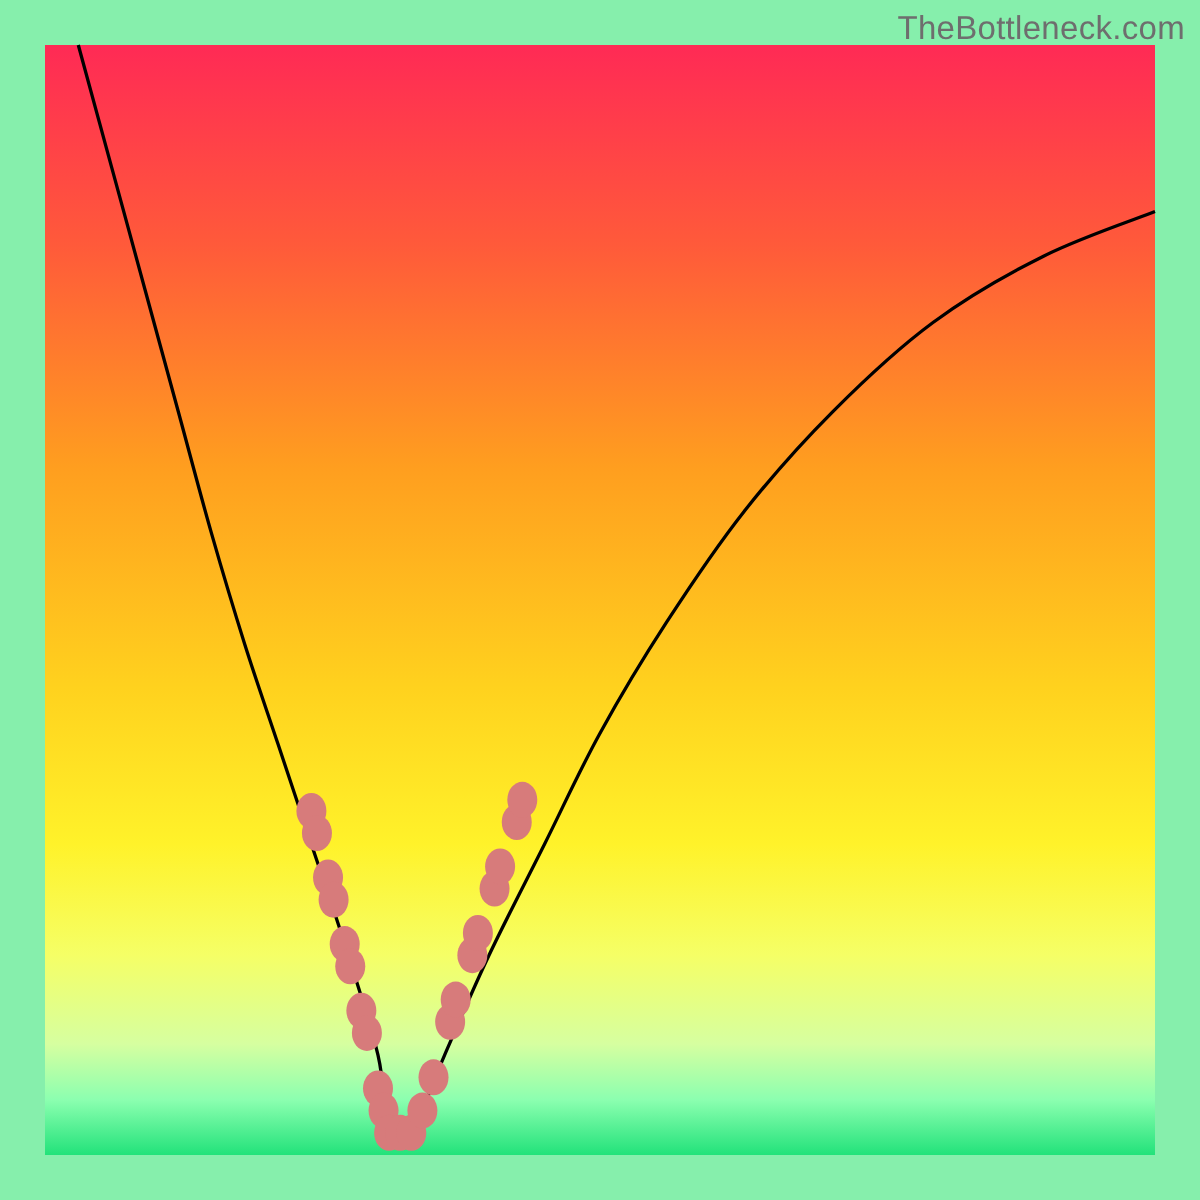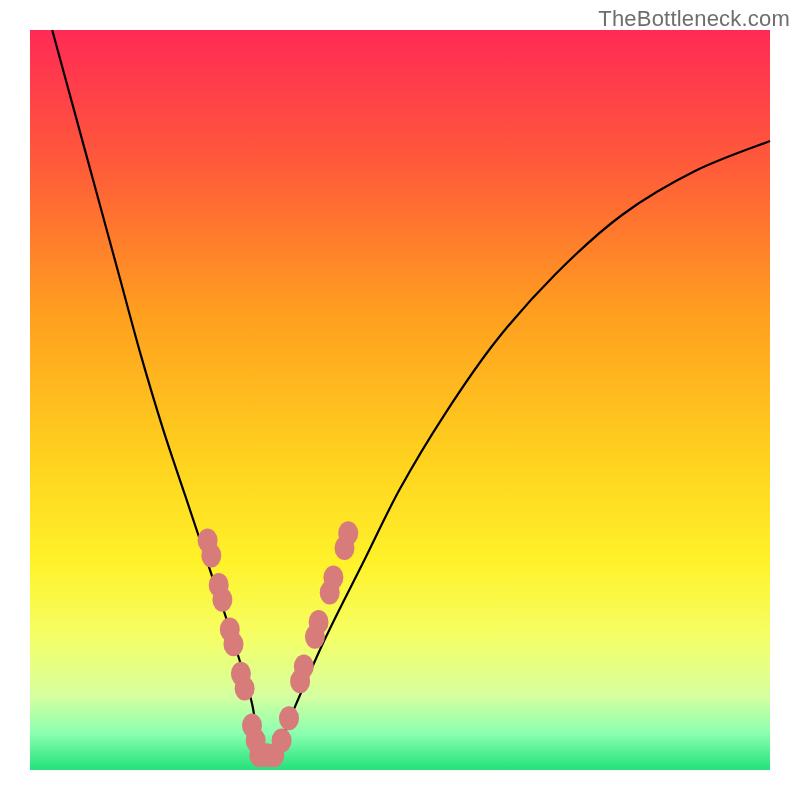--- a/index.html
+++ b/index.html
@@ -7,21 +7,21 @@
     padding: 0;
     width: 800px;
     height: 800px;
     overflow: hidden;
     background: #000;
     font-family: Arial, Helvetica, sans-serif;
   }
   .frame {
     position: absolute;
     inset: 0;
-    background: #ffffff;
+    background: #86efac;
   }
   .plot {
     position: absolute;
     left: 30px;
     top: 30px;
     width: 740px;
     height: 740px;
     
   }
   .watermark {

